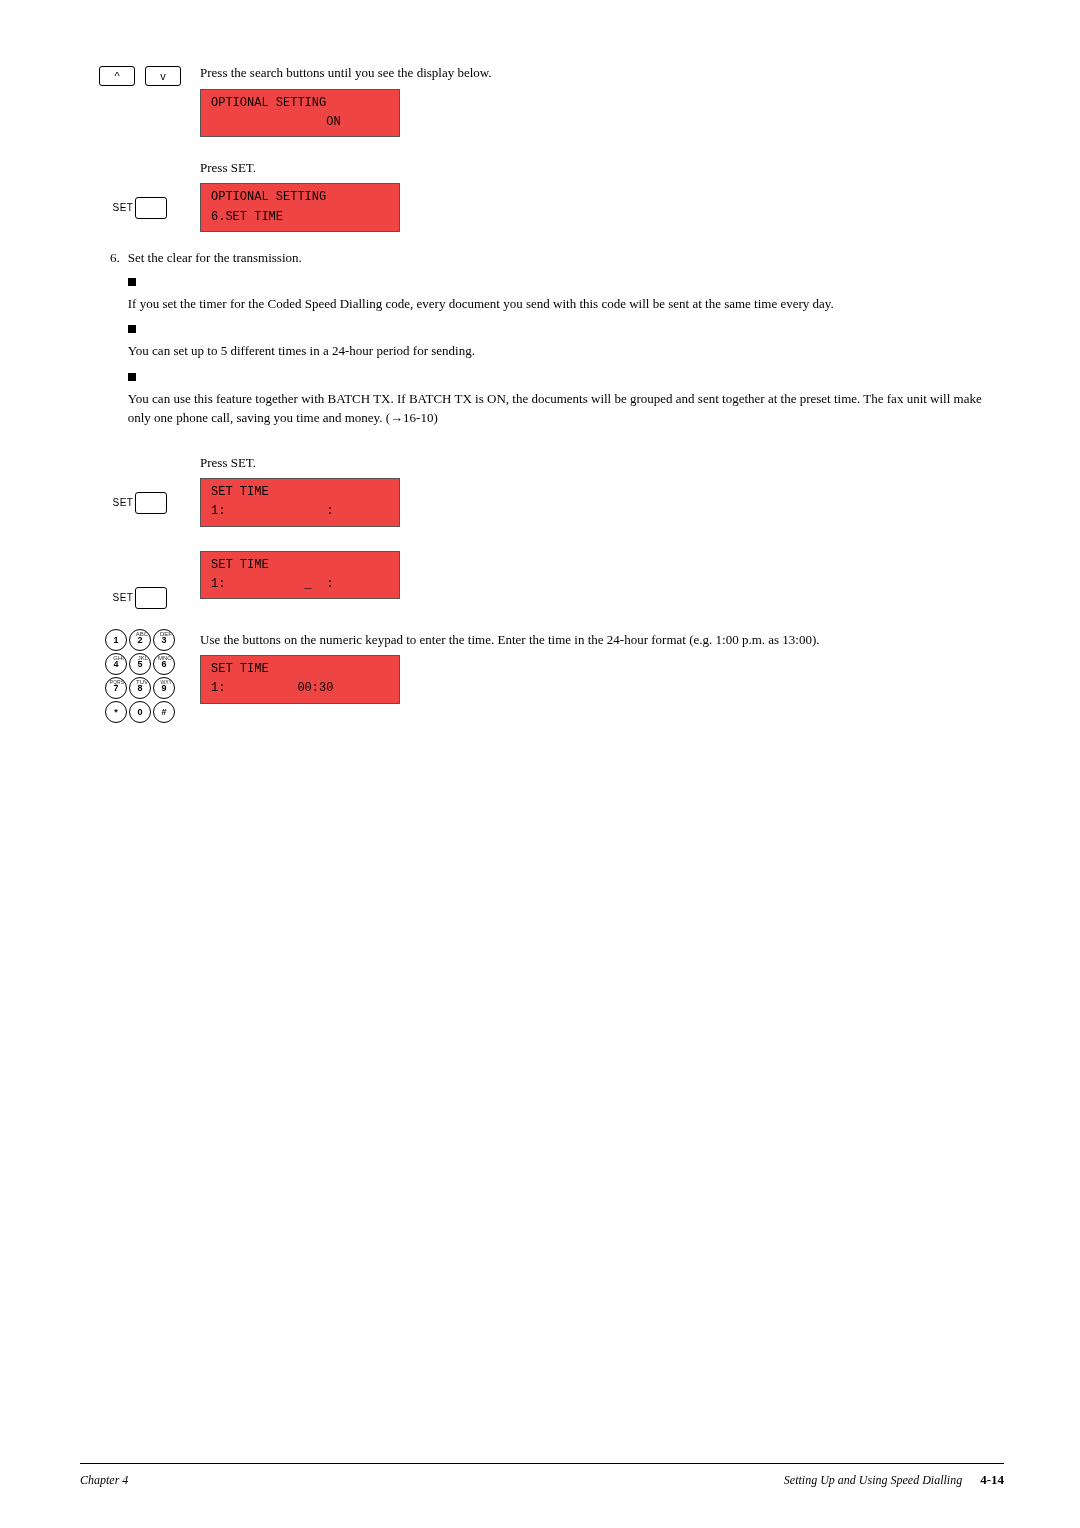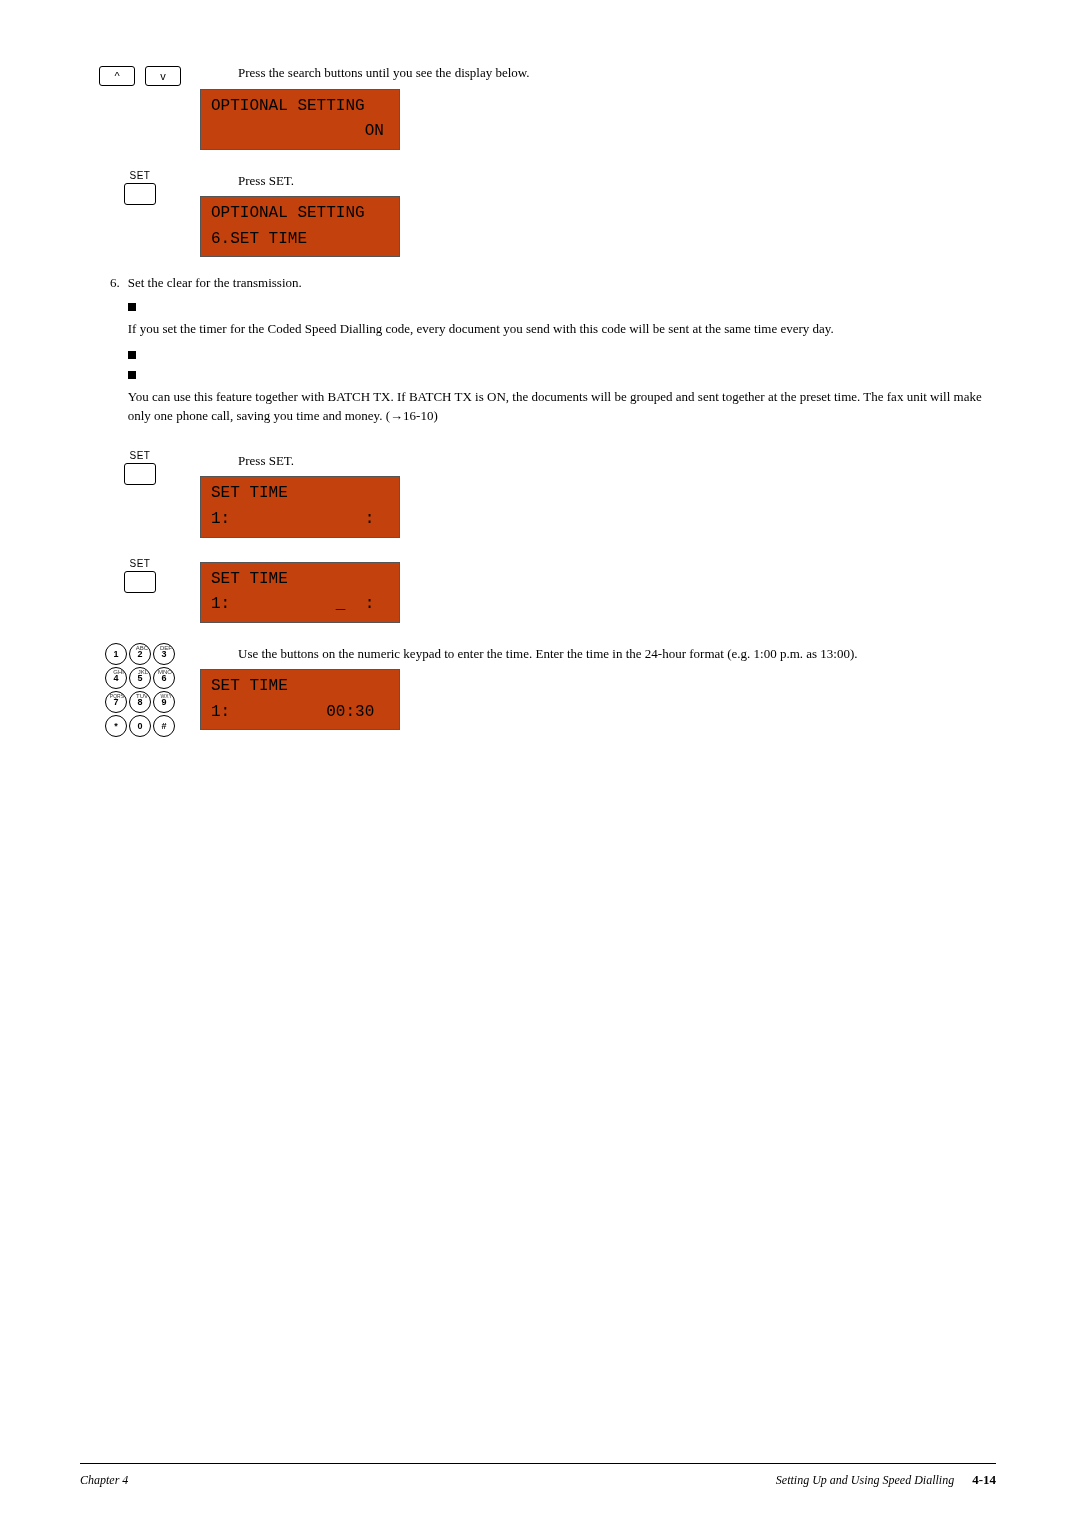--- a/index.html
+++ b/index.html
@@ -54,48 +54,49 @@
       display: flex;
       align-items: center;
       justify-content: center;
       font-size: 11px;
       font-family: Arial, sans-serif;
     }
 
     
     .set-button-icon {
       display: flex;
-      flex-direction: column;
+      flex-direction: row;
       align-items: center;
       gap: 2px;
+      margin-top: 40px;
     }
     .set-label {
       font-size: 10px;
       font-family: Arial, sans-serif;
       letter-spacing: 0.5px;
     }
     .set-box {
       width: 32px;
       height: 22px;
       border: 1.5px solid #000;
       border-radius: 3px;
       background: #fff;
     }
 
     
     .lcd-display {
       border: 1.5px solid #555;
       display: inline-block;
       padding: 4px 10px;
       font-family: 'Courier New', Courier, monospace;
-      font-size: 16px;
+      font-size: 12px;
       line-height: 1.6;
       margin-top: 6px;
       min-width: 200px;
-      background: #c2410c;
+      background: #ef4444;
     }
 
     .lcd-display .lcd-line {
       display: block;
       white-space: pre;
     }
 
     
     .step-numbered {
       display: flex;
@@ -172,21 +173,21 @@
       flex-shrink: 0;
       width: 40px;
       height: 40px;
     }
 
     
     .page-footer {
       position: fixed;
       bottom: 40px;
       left: 80px;
-      right: 84px;
+      right: 76px;
       display: flex;
       justify-content: space-between;
       align-items: center;
       border-top: 1px solid #000;
       padding-top: 8px;
       font-size: 12px;
     }
     .footer-left {
       font-style: italic;
     }
@@ -204,21 +205,20 @@
     }
 
     .indent-block {
       margin-left: 30px;
     }
 
     .press-text {
       font-size: 13px;
       line-height: 1.5;
       padding-top: 3px;
-      margin-left: 38px;
     }
   </style>
 </head>
 <body>
 
 <div class="page-content">
 
   <div class="instruction-row">
     <div class="icon-col">
       <div class="search-buttons">
@@ -259,20 +259,21 @@
     <span class="step-num">6.</span>
     <div>
       <p>Set the clear for the transmission.</p>
       <ul class="bullet-list">
         <li>
           <div class="bullet-sq"></div>
           <span>If you set the timer for the Coded Speed Dialling code, every document you send with this code will be sent at the same time every day.</span>
         </li>
         <li>
           <div class="bullet-sq"></div>
+          <span>You can set up to 5 different times in a 24-hour period for sending.</span>
         </li>
         <li>
           <div class="bullet-sq"></div>
           <span>You can use this feature together with BATCH TX. If BATCH TX is ON, the documents will be grouped and sent together at the preset time. The fax unit will make only one phone call, saving you time and money. (→16-10)</span>
         </li>
       </ul>
     </div>
   </div>
 
   <div class="instruction-row">

